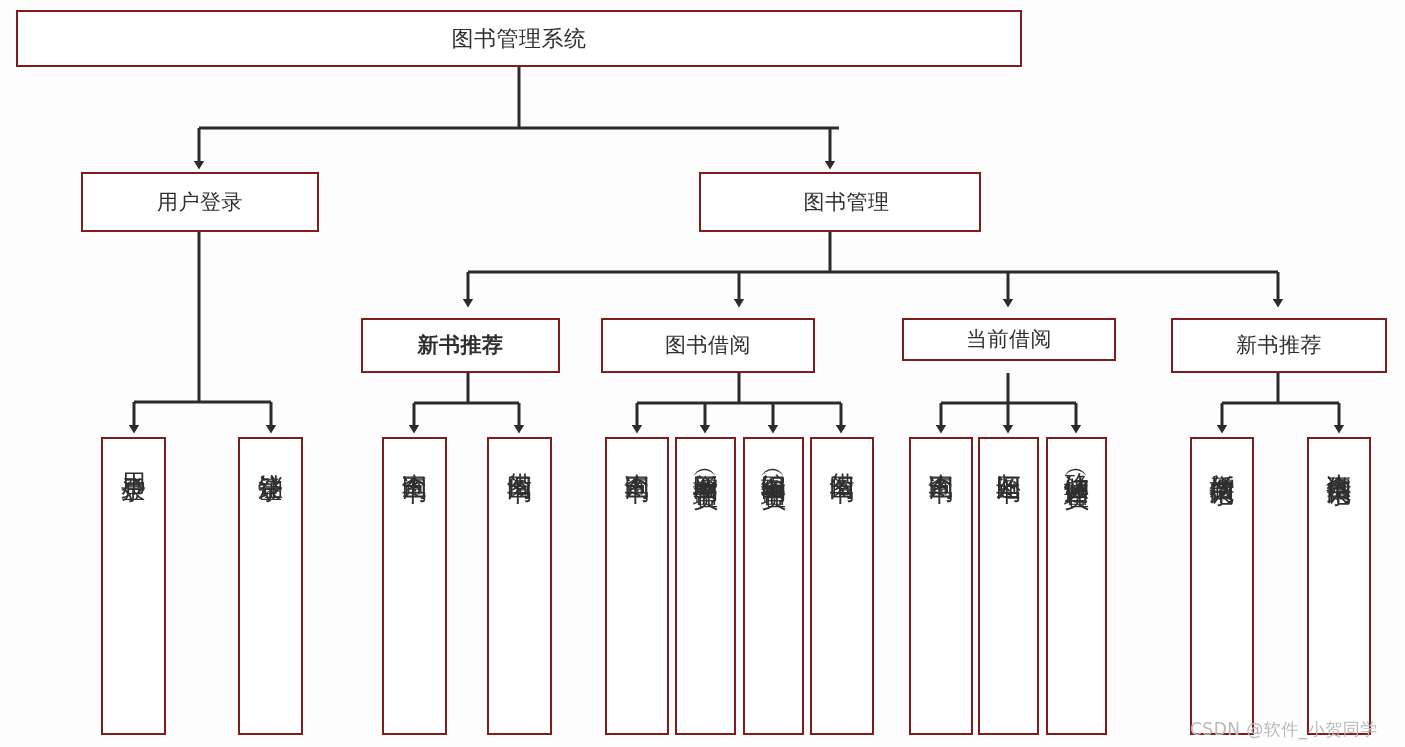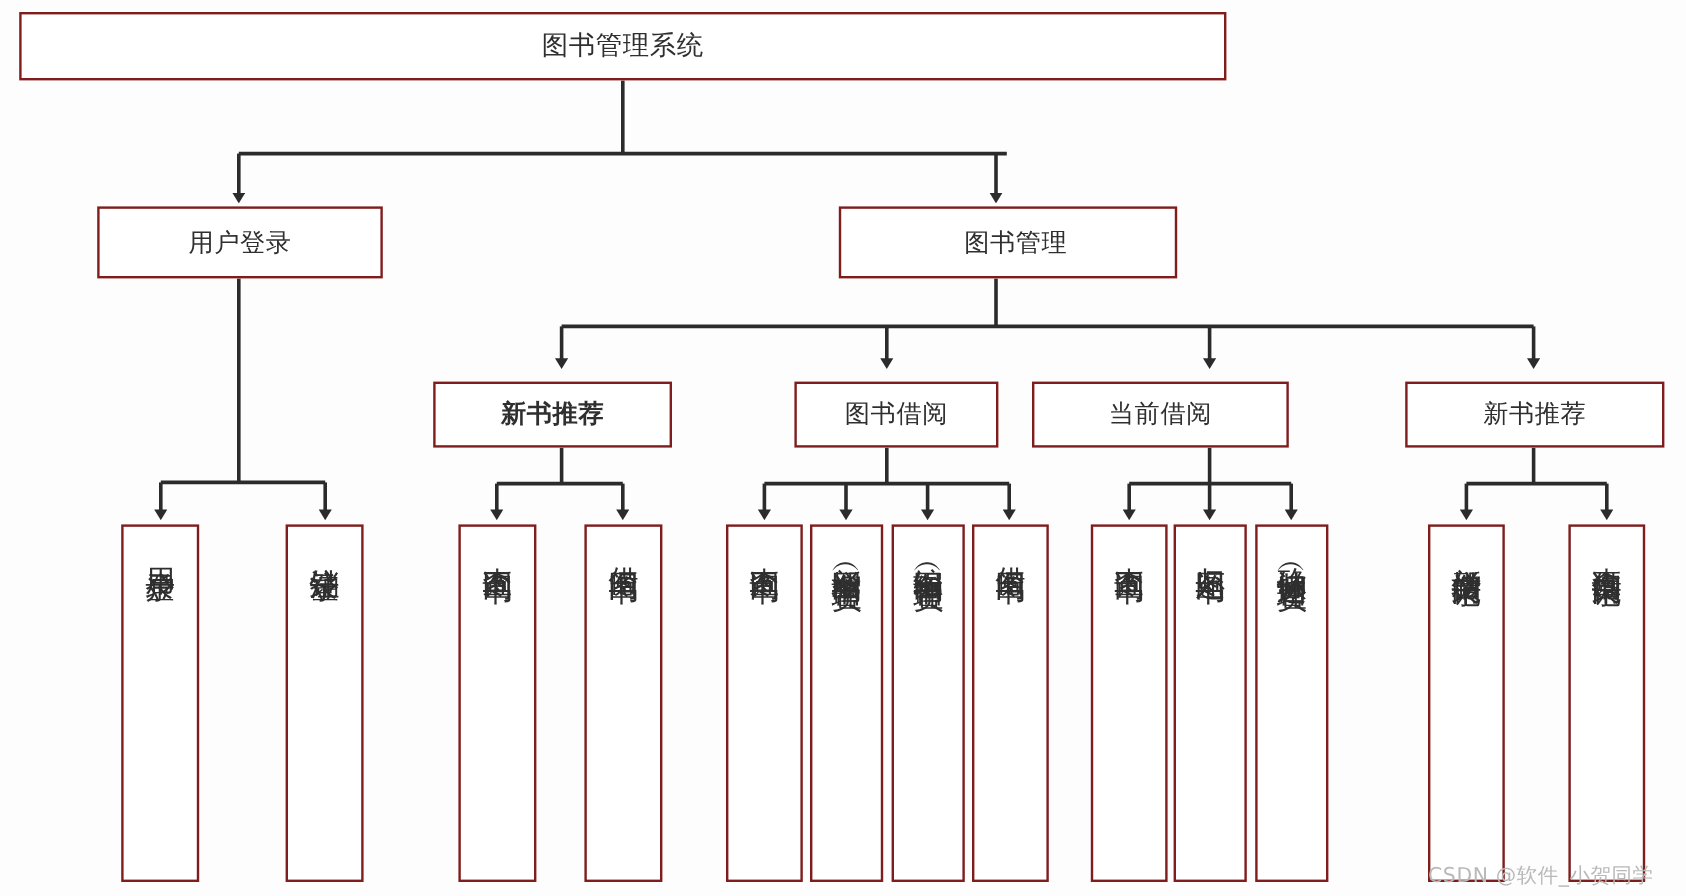--- a/index.html
+++ b/index.html
@@ -135,24 +135,24 @@
   <div class="node h" style="left:81px; top:172px; width:238px; height:60px;">
     <span class="lbl">用户登录</span>
   </div>
   <div class="node h" style="left:699px; top:172px; width:282px; height:60px;padding-left:13px;">
     <span class="lbl">图书管理</span>
   </div>
 
   <div class="node h" style="left:361px; top:318px; width:199px; height:55px;font-weight:bold;">
     <span class="lbl">新书推荐</span>
   </div>
-  <div class="node h" style="left:662px; top:318px; width:170px; height:55px;">
+  <div class="node h" style="left:601px; top:318px; width:214px; height:55px;">
     <span class="lbl">图书借阅</span>
   </div>
-  <div class="node h" style="left:860px; top:318px; width:214px; height:55px;">
+  <div class="node h" style="left:902px; top:318px; width:214px; height:43px;">
     <span class="lbl">当前借阅</span>
   </div>
   <div class="node h" style="left:1171px; top:318px; width:216px; height:55px;">
     <span class="lbl">新书推荐</span>
   </div>
 
   <div class="node v" style="left:101px; top:437px; width:65px; height:298px;">
     <span class="lbl">用户登录</span>
   </div>
   <div class="node v" style="left:238px; top:437px; width:65px; height:298px;">

